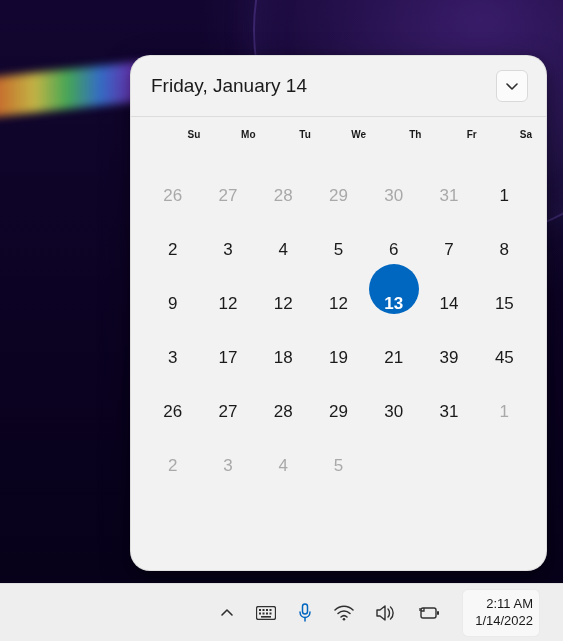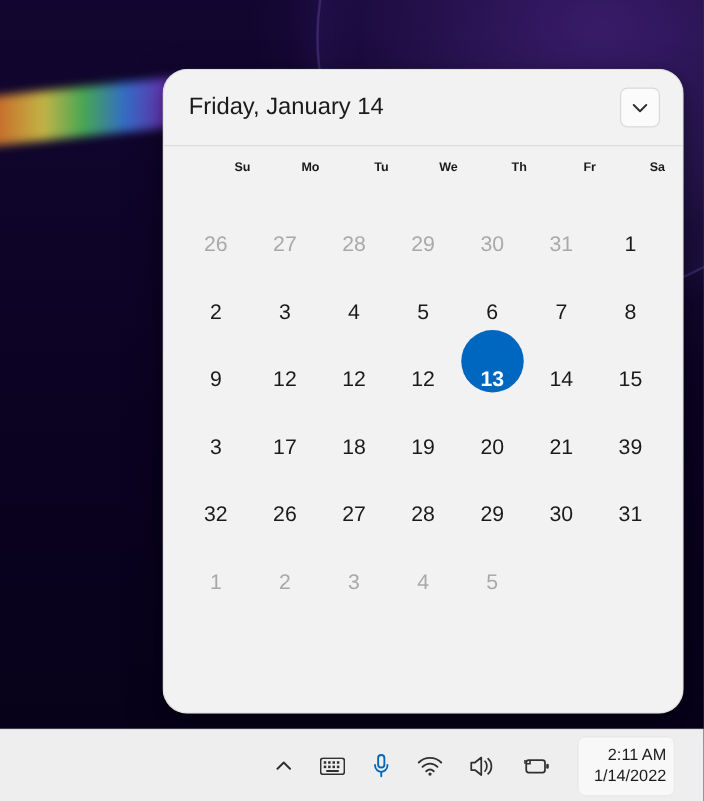--- a/index.html
+++ b/index.html
@@ -234,30 +234,27 @@
         <div class="cf-day">
           <span class="num">17</span>
         </div>
         <div class="cf-day">
           <span class="num">18</span>
         </div>
         <div class="cf-day">
           <span class="num">19</span>
         </div>
         <div class="cf-day">
-          <span class="num">20</span>
-        </div>
-        <div class="cf-day">
           <span class="num">21</span>
         </div>
         <div class="cf-day">
           <span class="num">39</span>
         </div>
         <div class="cf-day">
-          <span class="num">32</span>
+          <span class="num">45</span>
         </div>
         <div class="cf-day">
           <span class="num">26</span>
         </div>
         <div class="cf-day">
           <span class="num">27</span>
         </div>
         <div class="cf-day">
           <span class="num">28</span>
         </div>

